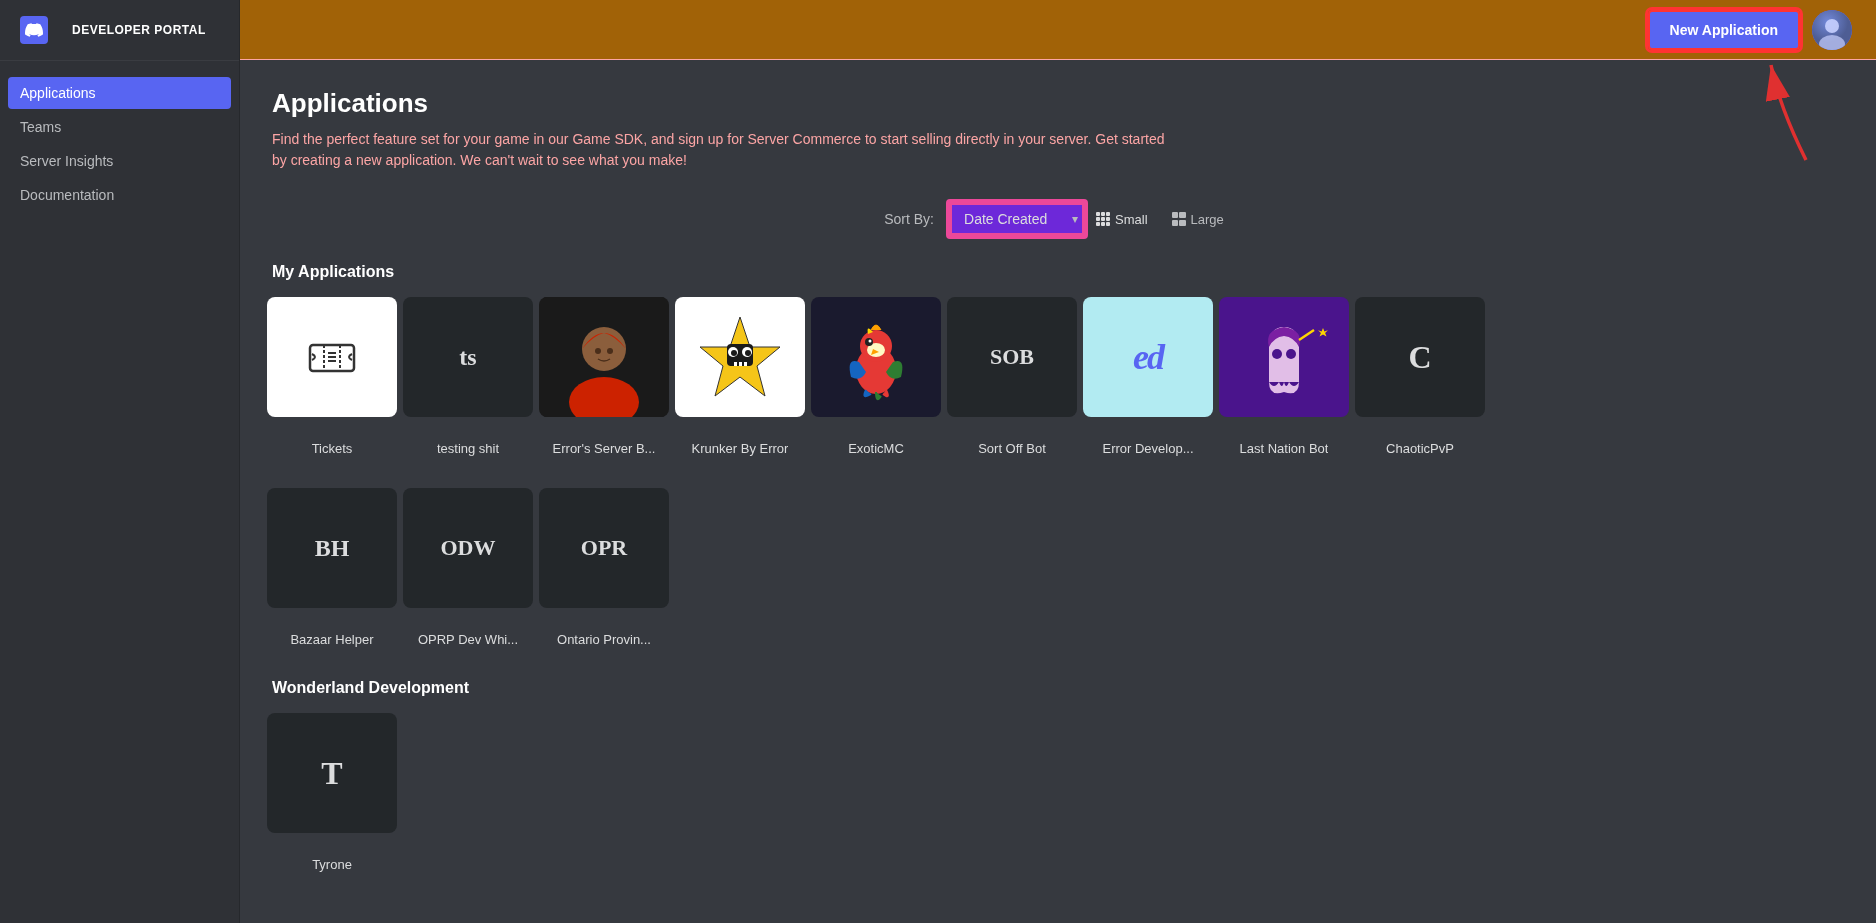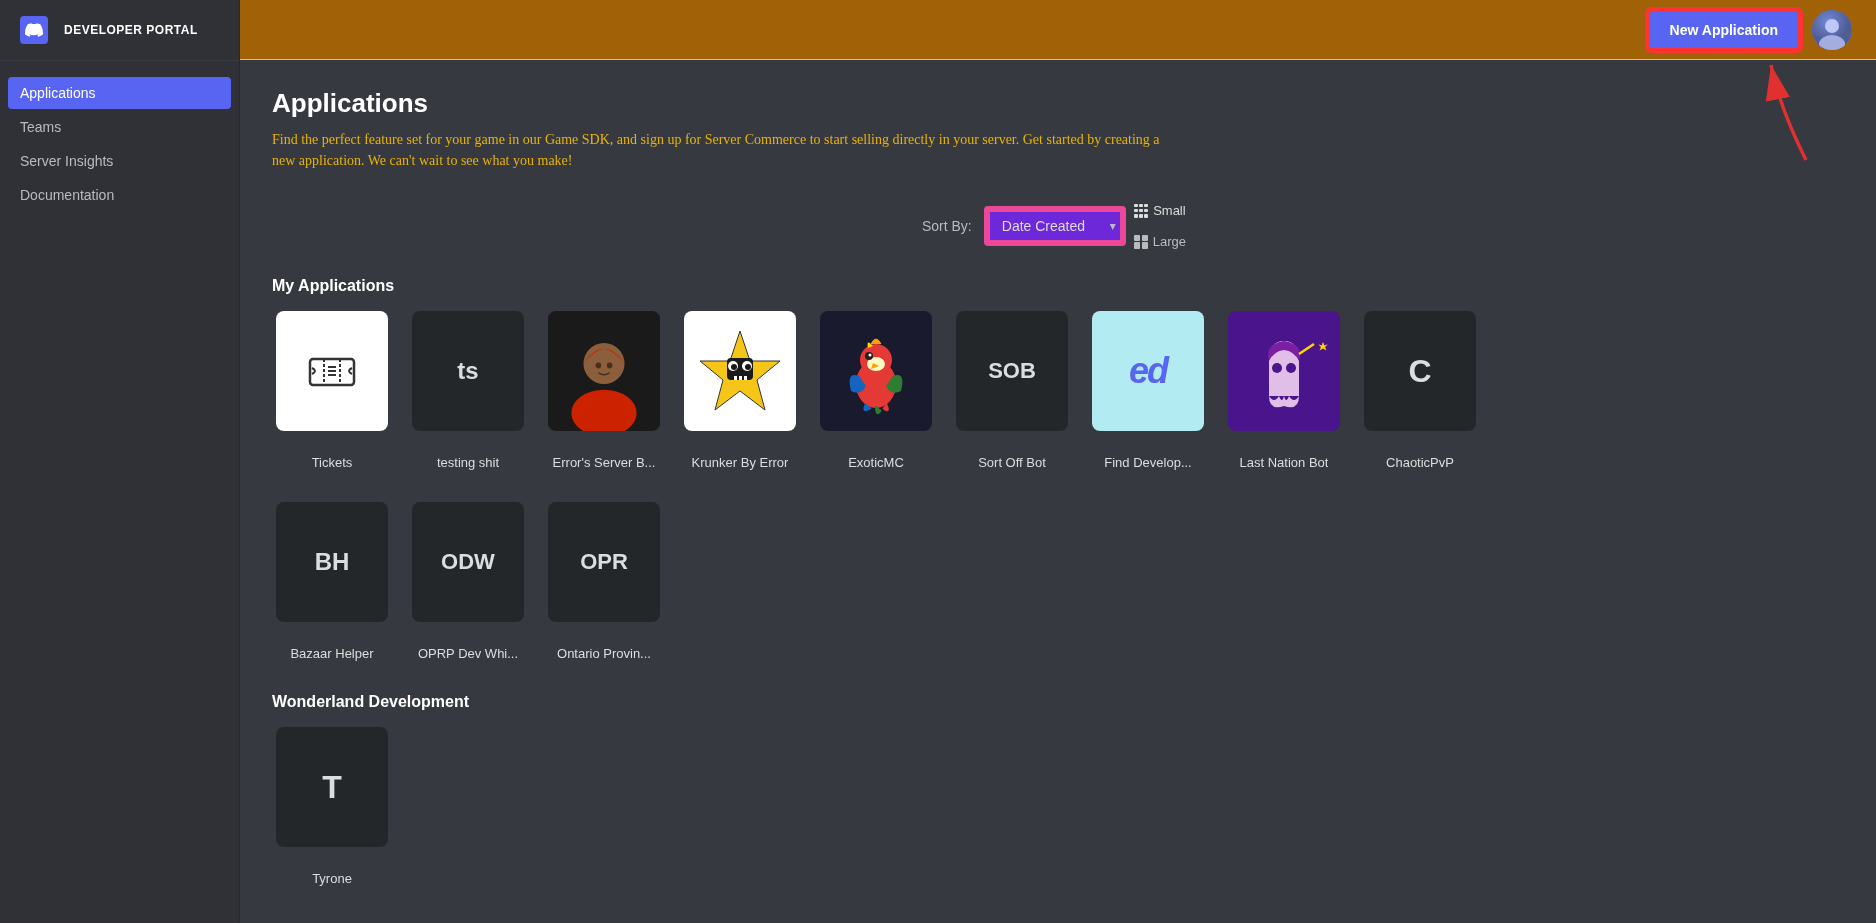--- a/index.html
+++ b/index.html
@@ -18,21 +18,21 @@
       min-width: 240px;
       background: #2f3136;
       border-right: 1px solid #26282c;
       display: flex;
       flex-direction: column;
       padding: 0;
     }
     .sidebar-logo {
       display: flex;
       align-items: center;
-      gap: 16px;
+      gap: 24px;
       padding: 16px 20px;
       border-bottom: 1px solid #3a3c41;
     }
     .sidebar-logo-icon {
       width: 28px;
       height: 28px;
       background: #5865f2;
       border-radius: 4px;
       display: flex;
       align-items: center;
@@ -122,25 +122,24 @@
       flex: 1;
     }
     .page-title {
       font-size: 26px;
       font-weight: 700;
       color: #ffffff;
       margin-bottom: 10px;
     }
     .page-description {
       font-size: 14px;
-      color: #eab308;
+      color: #fca5a5;
       max-width: 900px;
       line-height: 1.5;
       margin-bottom: 28px;
-      font-family: Liberation Serif, serif;
     }
 
     
     .sort-bar {
       display: flex;
       align-items: center;
       justify-content: center;
       margin-bottom: 24px;
     }
     .sort-left {
@@ -174,21 +173,20 @@
       position: absolute;
       right: 10px;
       color: #b9bbbe;
       pointer-events: none;
       font-size: 12px;
     }
     .view-options {
       display: flex;
       align-items: center;
       gap: 8px;
-      flex-direction: column;
     }
     .view-btn {
       display: flex;
       align-items: center;
       gap: 5px;
       background: none;
       border: none;
       color: #b9bbbe;
       cursor: pointer;
       font-size: 13px;
@@ -235,33 +233,34 @@
       margin-bottom: 32px;
     }
     .app-card {
       width: 120px;
       display: flex;
       flex-direction: column;
       align-items: center;
       cursor: pointer;
     }
     .app-icon {
-      width: 112px;
+      width: 130px;
       height: 120px;
       border-radius: 8px;
       background: #2f3136;
       display: flex;
       align-items: center;
       justify-content: center;
       font-size: 28px;
       font-weight: 700;
       color: #dcddde;
       margin-bottom: 24px;
       overflow: hidden;
       position: relative;
+      font-family: Liberation Serif, serif;
     }
     .app-name {
       font-size: 13px;
       color: #dcddde;
       text-align: center;
       max-width: 120px;
       overflow: hidden;
       text-overflow: ellipsis;
       white-space: nowrap;
     }
@@ -482,21 +481,21 @@
         <span class="app-name">ExoticMC</span>
       </div>
 
       <div class="app-card">
         <div class="app-icon bg-dark" style="font-size:22px; color:#dcddde; font-weight:700;">SOB</div>
         <span class="app-name">Sort Off Bot</span>
       </div>
 
       <div class="app-card">
         <div class="app-icon ed-icon">ed</div>
-        <span class="app-name">Find Develop...</span>
+        <span class="app-name">Error Develop...</span>
       </div>
 
       <div class="app-card">
         <div class="app-icon" style="background:#4a148c;">
           <svg width="90" height="90" viewBox="0 0 90 90">
 
             <path d="M 30 70 Q 30 85 45 80 Q 60 85 60 70 L 60 35 Q 60 15 45 15 Q 30 15 30 35 Z" fill="#e1bee7"></path>
 
             <path d="M 30 70 Q 35 78 40 70 Q 43 78 45 70 Q 47 78 50 70 Q 55 78 60 70" fill="#4a148c"></path>
 

